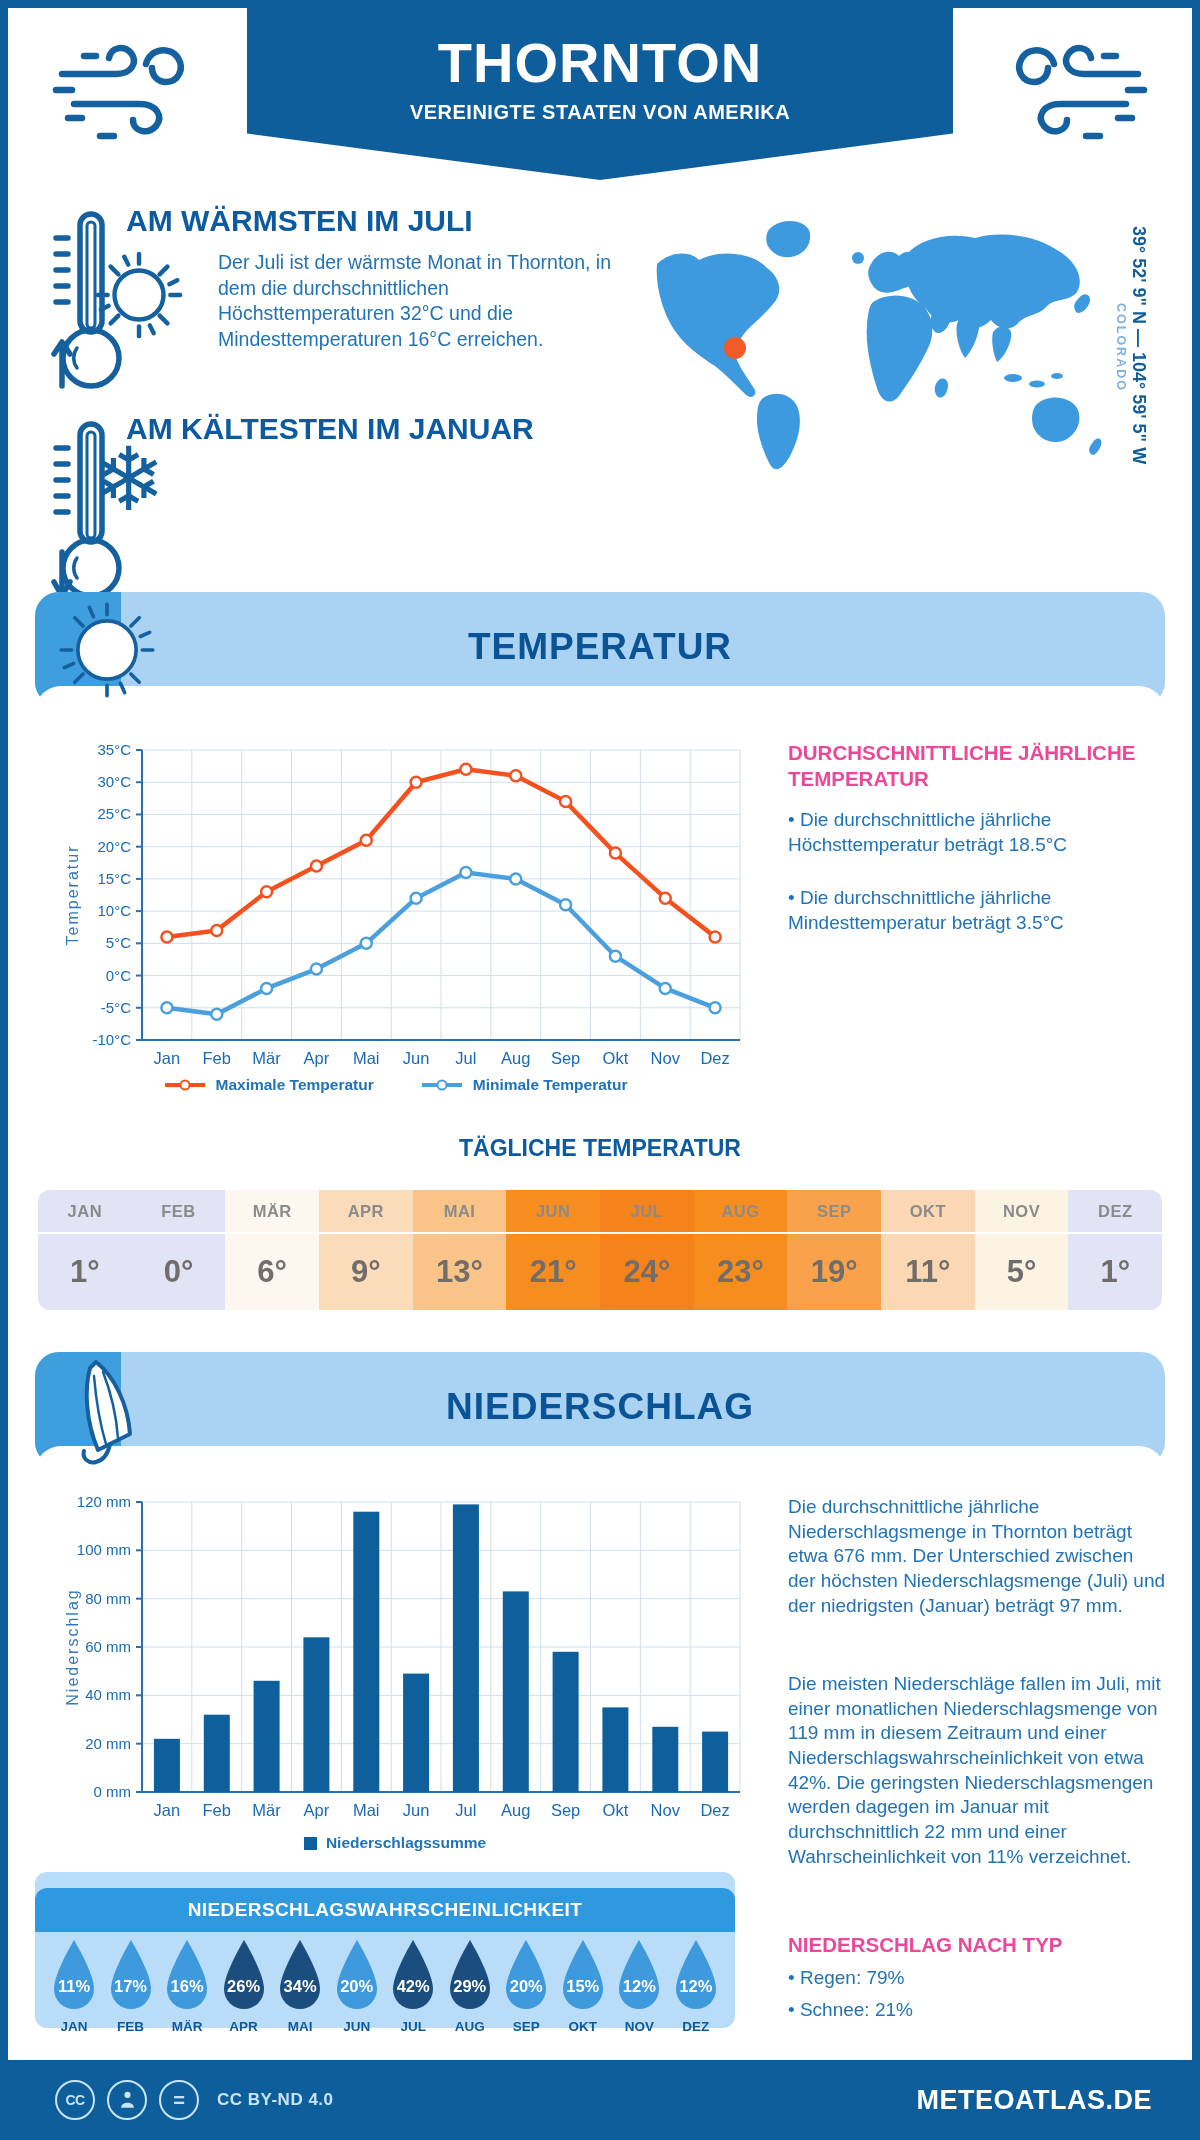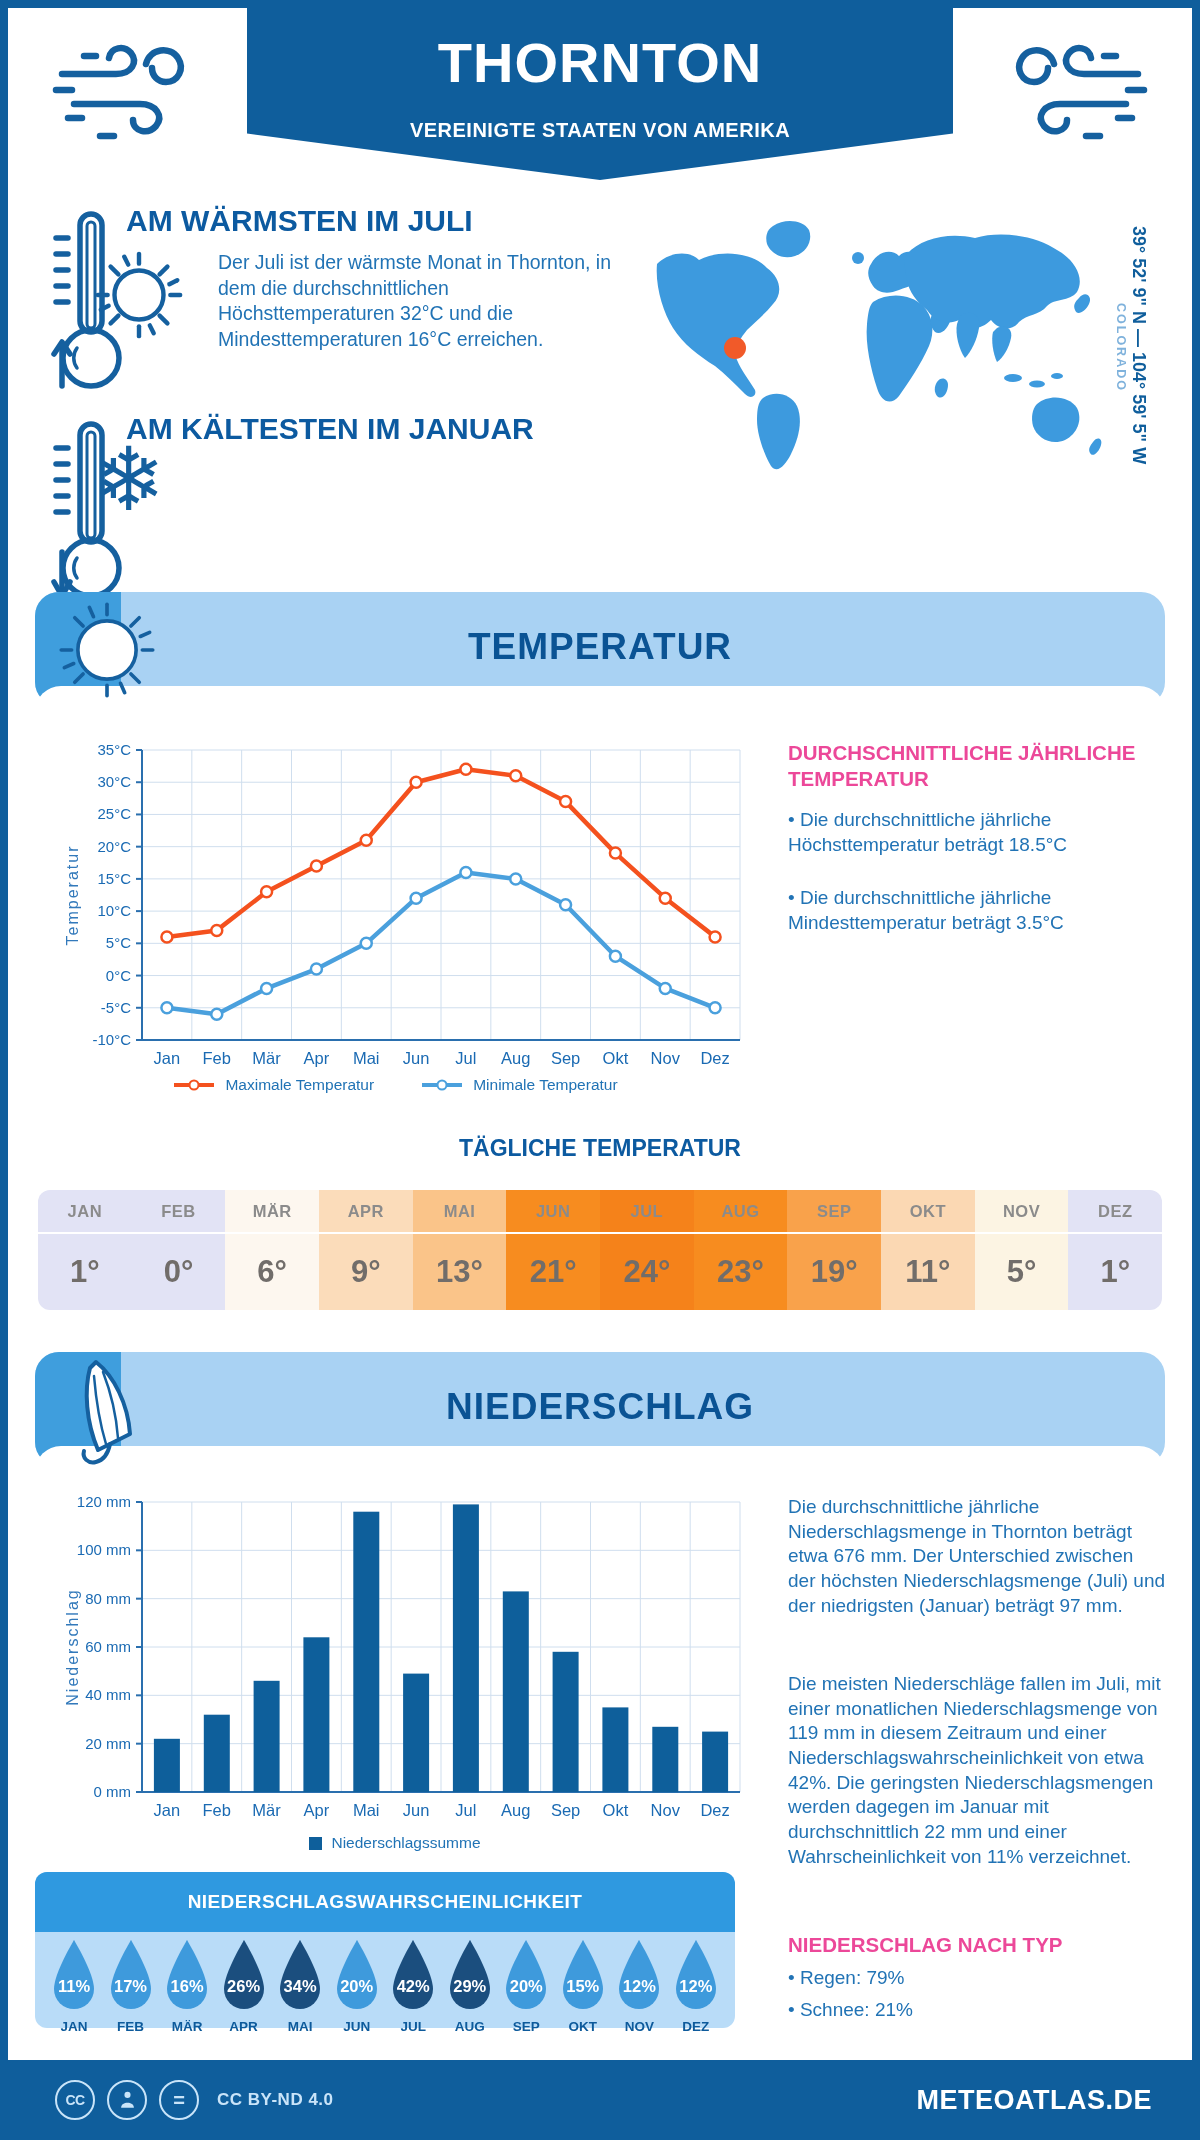--- a/index.html
+++ b/index.html
@@ -4,49 +4,49 @@
 <style>
   html,body{margin:0;padding:0;background:#e8e8e8;}
   .page{position:relative;width:1200px;height:2140px;background:#ffffff;overflow:hidden;
         font-family:"Liberation Sans",sans-serif;margin:0 auto;}
   .abs{position:absolute;}
   .frame{position:absolute;inset:0;border:8px solid #0f5e9c;pointer-events:none;z-index:60;}
   
   .banner{position:absolute;left:247px;top:8px;width:706px;height:172px;background:#0f5e9c;
           clip-path:polygon(0 0,100% 0,100% 73%,50% 100%,0 73%);text-align:center;z-index:5;}
   .banner-title{margin-top:22px;font-size:56px;font-weight:700;color:#ffffff;letter-spacing:1px;}
-  .banner-sub{margin-top:24px;font-size:20px;font-weight:600;color:#ffffff;letter-spacing:.5px;}
+  .banner-sub{margin-top:6px;font-size:20px;font-weight:600;color:#ffffff;letter-spacing:.5px;}
   .icon-stroke{stroke:#15609f;fill:none;stroke-linecap:round;stroke-linejoin:round;}
   .hl-title{font-size:30px;font-weight:700;color:#0c5aa0;}
   .hl-text{font-size:19.5px;line-height:1.32;color:#2173b5;}
   .coords{writing-mode:vertical-rl;text-align:center;}
   .coords .c1{display:block;font-size:18px;font-weight:700;color:#0f5e9c;}
   .coords .c2{display:block;font-size:12.5px;font-weight:600;color:#7fb2dc;letter-spacing:2px;margin-top:4px;}
   
   .band{position:absolute;left:35px;width:1130px;height:114px;background:#a9d2f3;border-radius:24px;overflow:hidden;}
   .band .tab{position:absolute;left:0;top:0;width:86px;height:114px;background:#3f9edd;}
   .band .band-title{position:absolute;left:0;right:0;top:34px;text-align:center;
                     font-size:37px;font-weight:700;color:#0a5394;letter-spacing:1px;}
   .panel-top{position:absolute;left:35px;width:1130px;height:44px;background:#ffffff;border-radius:26px 26px 0 0;}
   
   .rc-head{font-size:20.5px;font-weight:700;color:#ec4899;line-height:1.25;}
   .rc-text{font-size:19px;line-height:1.3;color:#2173b5;}
-  .legend{display:flex;justify-content:center;align-items:center;gap:46px;}
+  .legend{display:flex;justify-content:center;align-items:center;gap:46px;font-weight:bold;}
   .legend .li{display:flex;align-items:center;gap:9px;font-size:15.5px;color:#2173b5;}
   
   .dtable{position:absolute;left:38px;top:1190px;width:1124px;border-radius:12px;overflow:hidden;display:flex;}
   .dcol{flex:1;display:flex;flex-direction:column;}
   .dcol .dm{height:42px;display:flex;align-items:center;justify-content:center;
             font-size:16.5px;font-weight:700;color:#8b8b8b;letter-spacing:.5px;border-bottom:2px solid #ffffff;}
   .dcol .dv{height:76px;display:flex;align-items:center;justify-content:center;
             font-size:31px;font-weight:700;color:#716d6a;}
   
   .prob{position:absolute;left:35px;top:1872px;width:700px;height:156px;background:#b9dcf8;border-radius:12px;}
-  .prob-head{height:60px;background:#2f99e0;border-radius:12px 12px 0 0;display:flex;align-items:center;
-             justify-content:center;color:#ffffff;font-weight:700;font-size:19px;letter-spacing:.4px;}
+  .prob-head{height:44px;background:#2f99e0;border-radius:12px 12px 0 0;display:flex;align-items:center;
+             justify-content:center;color:#ffffff;font-weight:700;font-size:19px;letter-spacing:.4px;margin-top:16px;}
   .drops{display:flex;justify-content:space-between;padding:5px 12px 0 12px;}
   .drop-item{width:54px;text-align:center;position:relative;}
   .drop-item .pct{position:absolute;left:0;width:54px;top:40px;text-align:center;
                   color:#ffffff;font-weight:700;font-size:16.5px;}
   .drop-item .mon{margin-top:2px;font-size:13.5px;font-weight:700;color:#0d5a9b;}
   
   .footer{position:absolute;left:0;bottom:0;width:1200px;height:80px;background:#0f5e9c;z-index:55;
           display:flex;align-items:center;}
   .badges{display:flex;align-items:center;gap:12px;margin-left:55px;}
   .badge{width:36px;height:36px;border:2.5px solid #c9e4f9;border-radius:50%;color:#c9e4f9;

